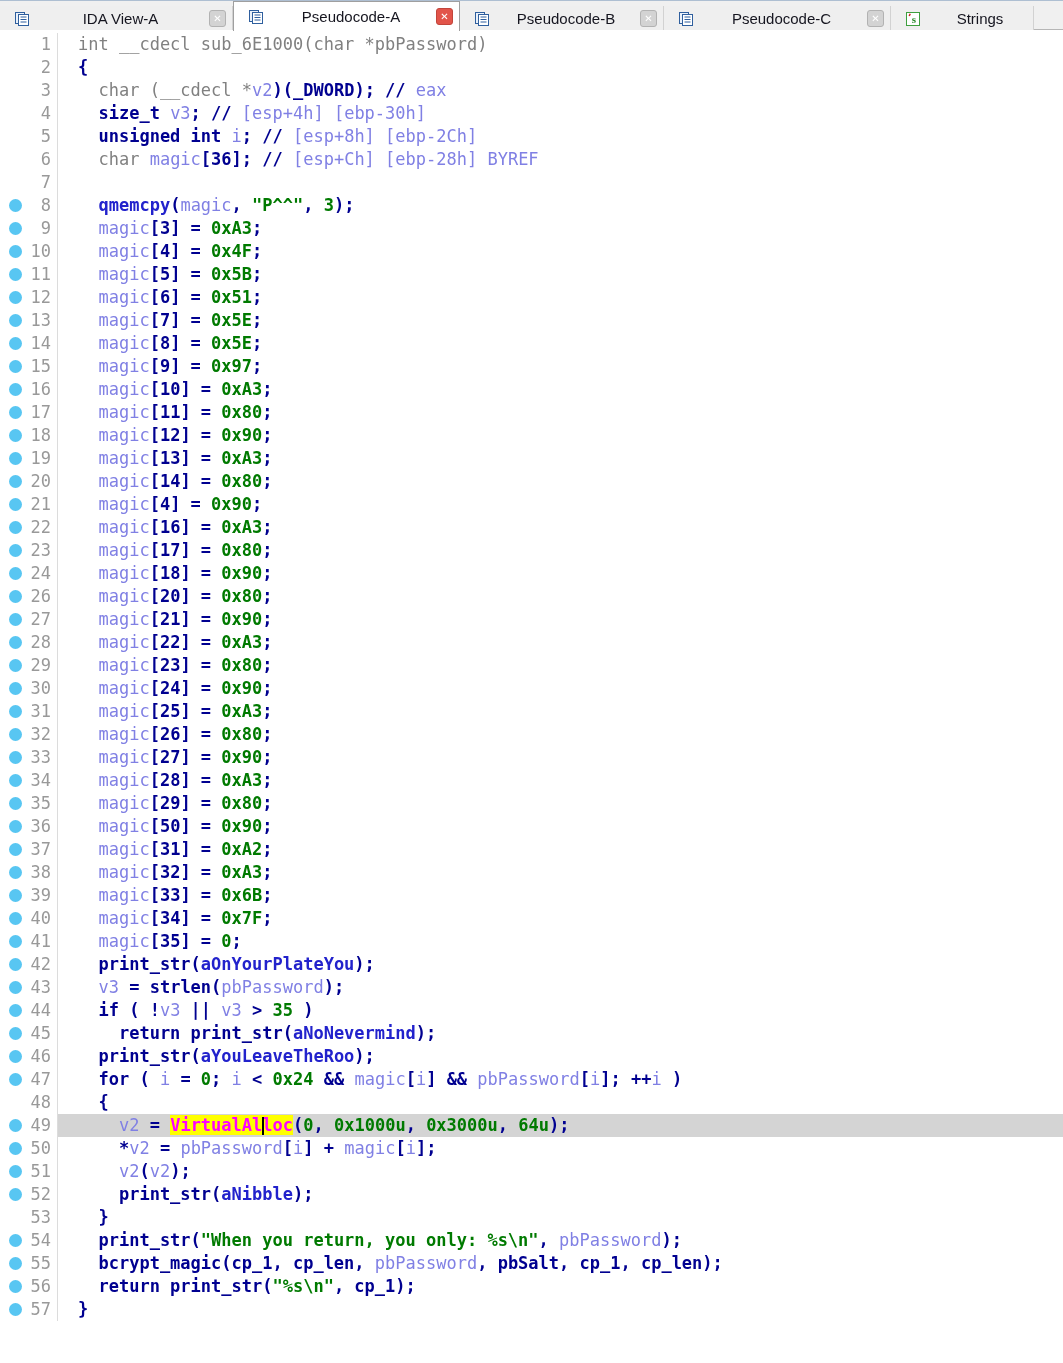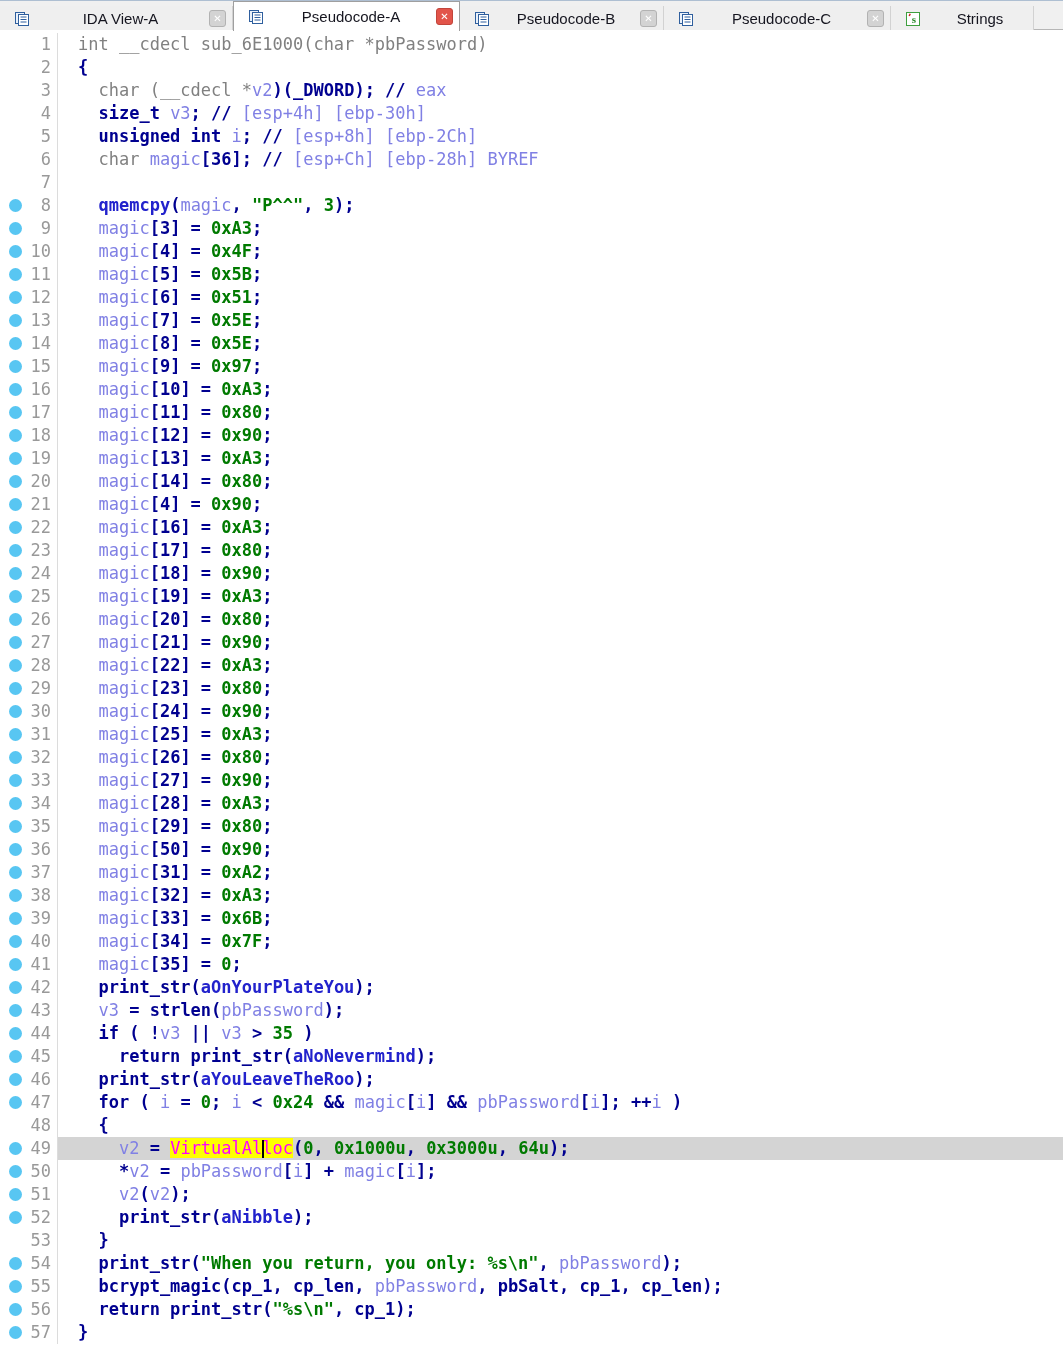--- a/index.html
+++ b/index.html
@@ -34,21 +34,21 @@
   .line.hl .ltext{background:var(--hlline);}
 
   .tk-d{color:var(--navy);font-weight:bold;}
   .tk-k{color:var(--navy);font-weight:bold;}
   .tk-v{color:var(--peri);}
   .tk-c{color:var(--peri);}
   .tk-n{color:var(--green);font-weight:bold;}
   .tk-s{color:var(--green);font-weight:bold;}
   .tk-b{color:var(--blue);font-weight:bold;}
   .tk-g{color:var(--gray);}
-  .tk-i{color:var(--magenta);background:var(--hlword);font-weight:normal;}
+  .tk-i{color:var(--magenta);background:var(--hlword);font-weight:bold;}
   .caret{display:inline-block;width:0;height:18px;border-left:2px solid #000;
          margin-right:-2px;vertical-align:text-bottom;background:var(--hlword);
          position:relative;z-index:1;}
 </style>
 </head>
 <body>
 
 <div class="app">
   <div class="tabbar" id="tabbar">
       <div class="tab" style="width: 233px;">
@@ -197,24 +197,20 @@
       </div>
       <div class="line">
         <span class="gutter"><span class="dot"></span><span>23</span></span>
         <span class="ltext"><span class="tk-d">  </span><span class="tk-v">magic</span><span class="tk-d">[17] = </span><span class="tk-n">0x80</span><span class="tk-d">;</span></span>
       </div>
       <div class="line">
         <span class="gutter"><span class="dot"></span><span>24</span></span>
         <span class="ltext"><span class="tk-d">  </span><span class="tk-v">magic</span><span class="tk-d">[18] = </span><span class="tk-n">0x90</span><span class="tk-d">;</span></span>
       </div>
       <div class="line">
-        <span class="gutter"><span class="dot"></span><span>25</span></span>
-        <span class="ltext"><span class="tk-d">  </span><span class="tk-v">magic</span><span class="tk-d">[19] = </span><span class="tk-n">0xA3</span><span class="tk-d">;</span></span>
-      </div>
-      <div class="line">
         <span class="gutter"><span class="dot"></span><span>26</span></span>
         <span class="ltext"><span class="tk-d">  </span><span class="tk-v">magic</span><span class="tk-d">[20] = </span><span class="tk-n">0x80</span><span class="tk-d">;</span></span>
       </div>
       <div class="line">
         <span class="gutter"><span class="dot"></span><span>27</span></span>
         <span class="ltext"><span class="tk-d">  </span><span class="tk-v">magic</span><span class="tk-d">[21] = </span><span class="tk-n">0x90</span><span class="tk-d">;</span></span>
       </div>
       <div class="line">
         <span class="gutter"><span class="dot"></span><span>28</span></span>
         <span class="ltext"><span class="tk-d">  </span><span class="tk-v">magic</span><span class="tk-d">[22] = </span><span class="tk-n">0xA3</span><span class="tk-d">;</span></span>

